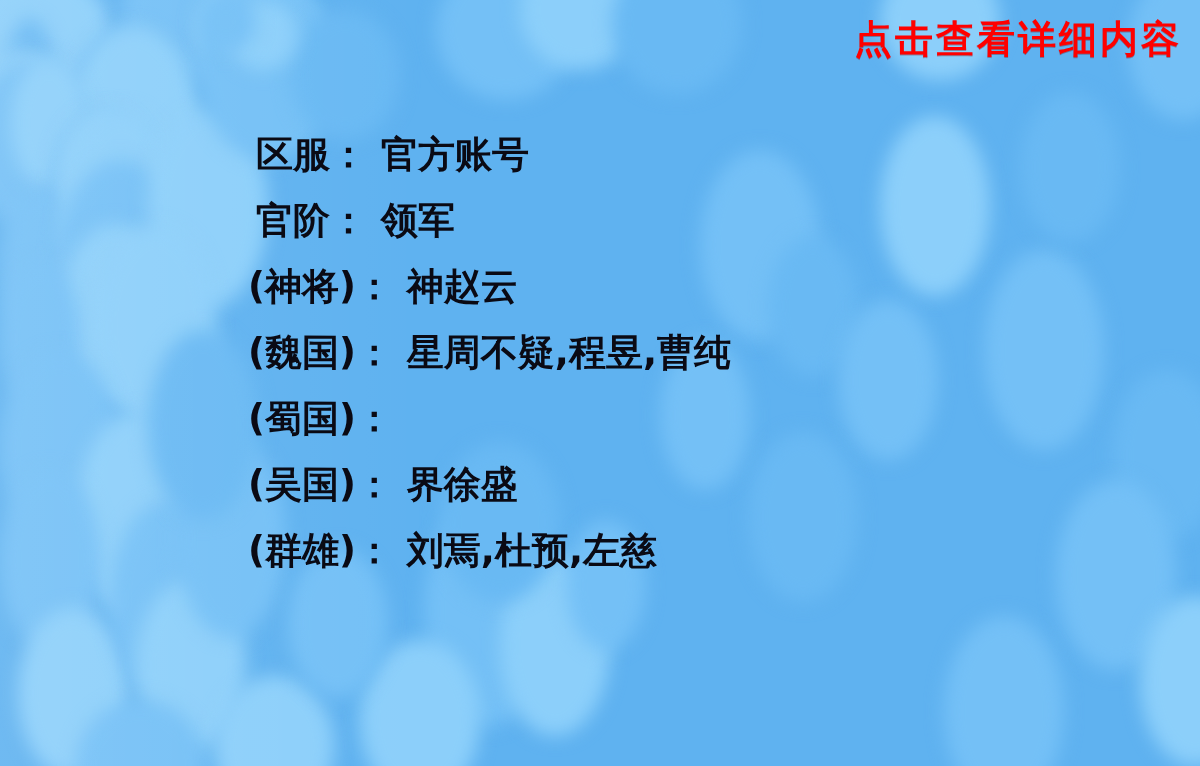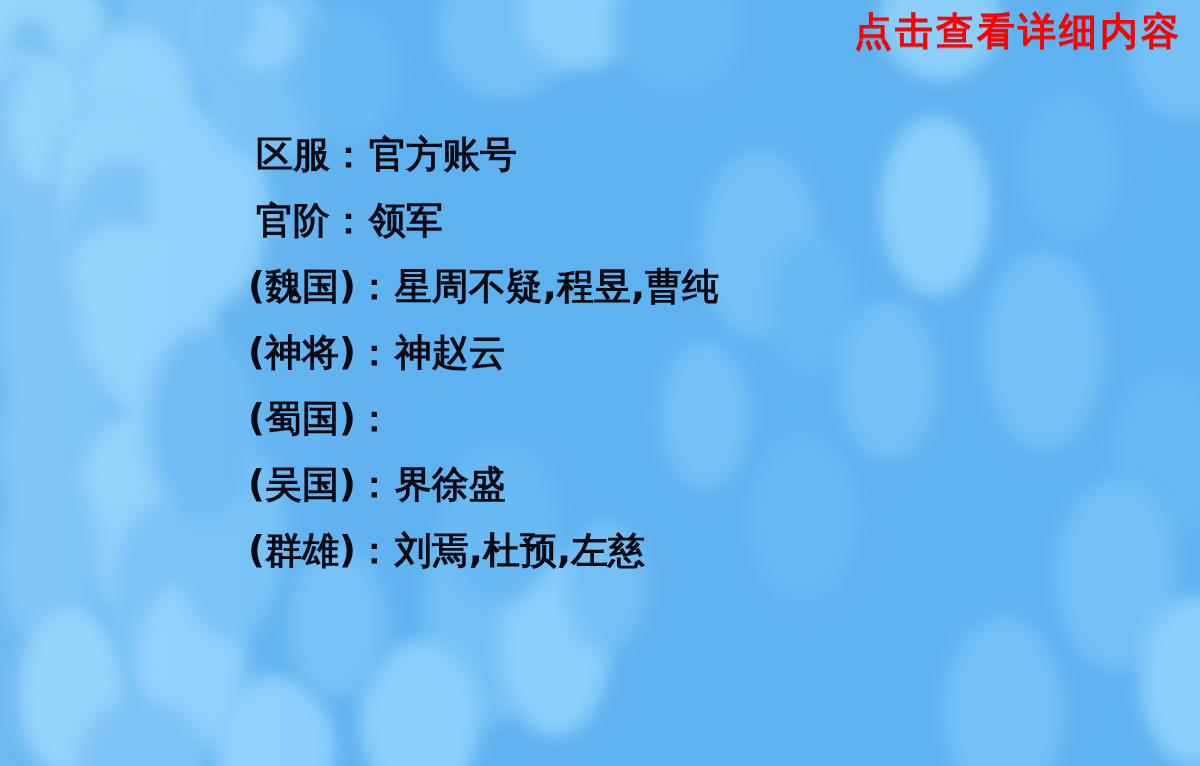--- a/index.html
+++ b/index.html
@@ -47,21 +47,21 @@
     background: linear-gradient(90deg,
         rgba(255,255,255,0.10) 0%,
         rgba(255,255,255,0.05) 45%,
         rgba(255,255,255,0.00) 100%);
     pointer-events: none;
   }
 
   
   #header-bar {
     position: absolute;
-    top: 12px;
+    top: 20px;
     right: 18px;
     display: flex;
     align-items: center;
     justify-content: flex-end;
   }
   #header-cta {
     font-family: "DejaVu Sans", "Liberation Sans", sans-serif;
     font-size: 38px;
     font-weight: bold;
     line-height: 1;
@@ -94,21 +94,21 @@
     color: #0A0A14;
     flex: 0 0 auto;
   }
   .row-value {
     font-family: "DejaVu Sans", "Liberation Sans", sans-serif;
     font-size: 37px;
     font-weight: bold;
     line-height: 1;
     color: #0A0A14;
     flex: 0 0 auto;
-    margin-left: 2px;
+    margin-left: 14px;
   }
   
   .info-row.plain { padding-left: 8px; }
 </style>
 </head>
 <body>
 
 <div id="screen">
 
   <div id="bokeh-layer">
@@ -185,30 +185,30 @@
       <span class="row-label">区服：</span>
       <span class="row-value">官方账号</span>
     </div>
 
     <div class="info-row plain">
       <span class="row-label">官阶：</span>
       <span class="row-value">领军</span>
     </div>
 
     <div class="info-row">
+      <span class="row-label">(神将)：</span>
+      <span class="row-value">神赵云</span>
+    </div>
+
+    <div class="info-row">
       <span class="row-label">(魏国)：</span>
       <span class="row-value">星周不疑,程昱,曹纯</span>
     </div>
 
     <div class="info-row">
-      <span class="row-label">(神将)：</span>
-      <span class="row-value">神赵云</span>
-    </div>
-
-    <div class="info-row">
       <span class="row-label">(蜀国)：</span>
     </div>
 
     <div class="info-row">
       <span class="row-label">(吴国)：</span>
       <span class="row-value">界徐盛</span>
     </div>
 
     <div class="info-row">
       <span class="row-label">(群雄)：</span>

